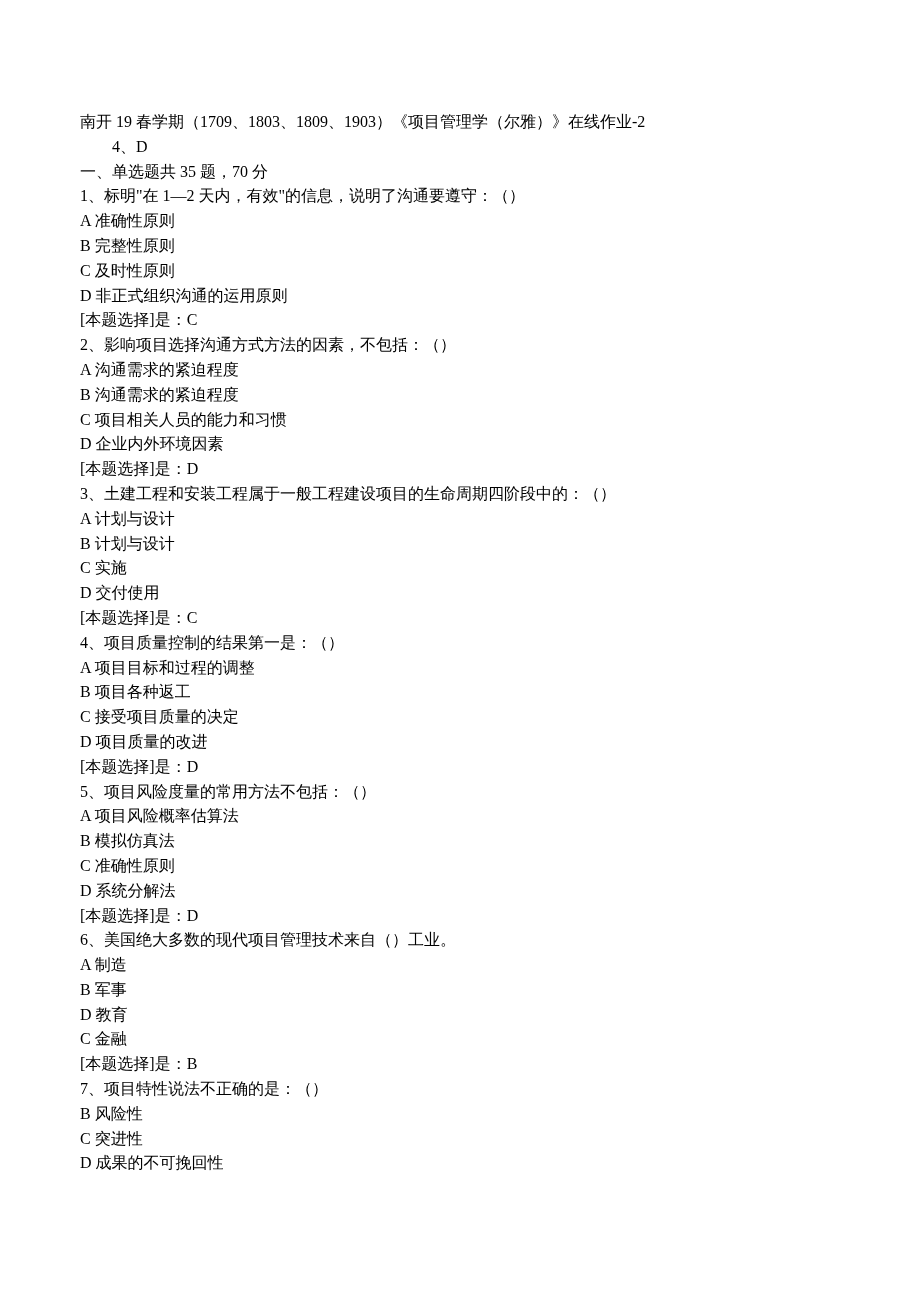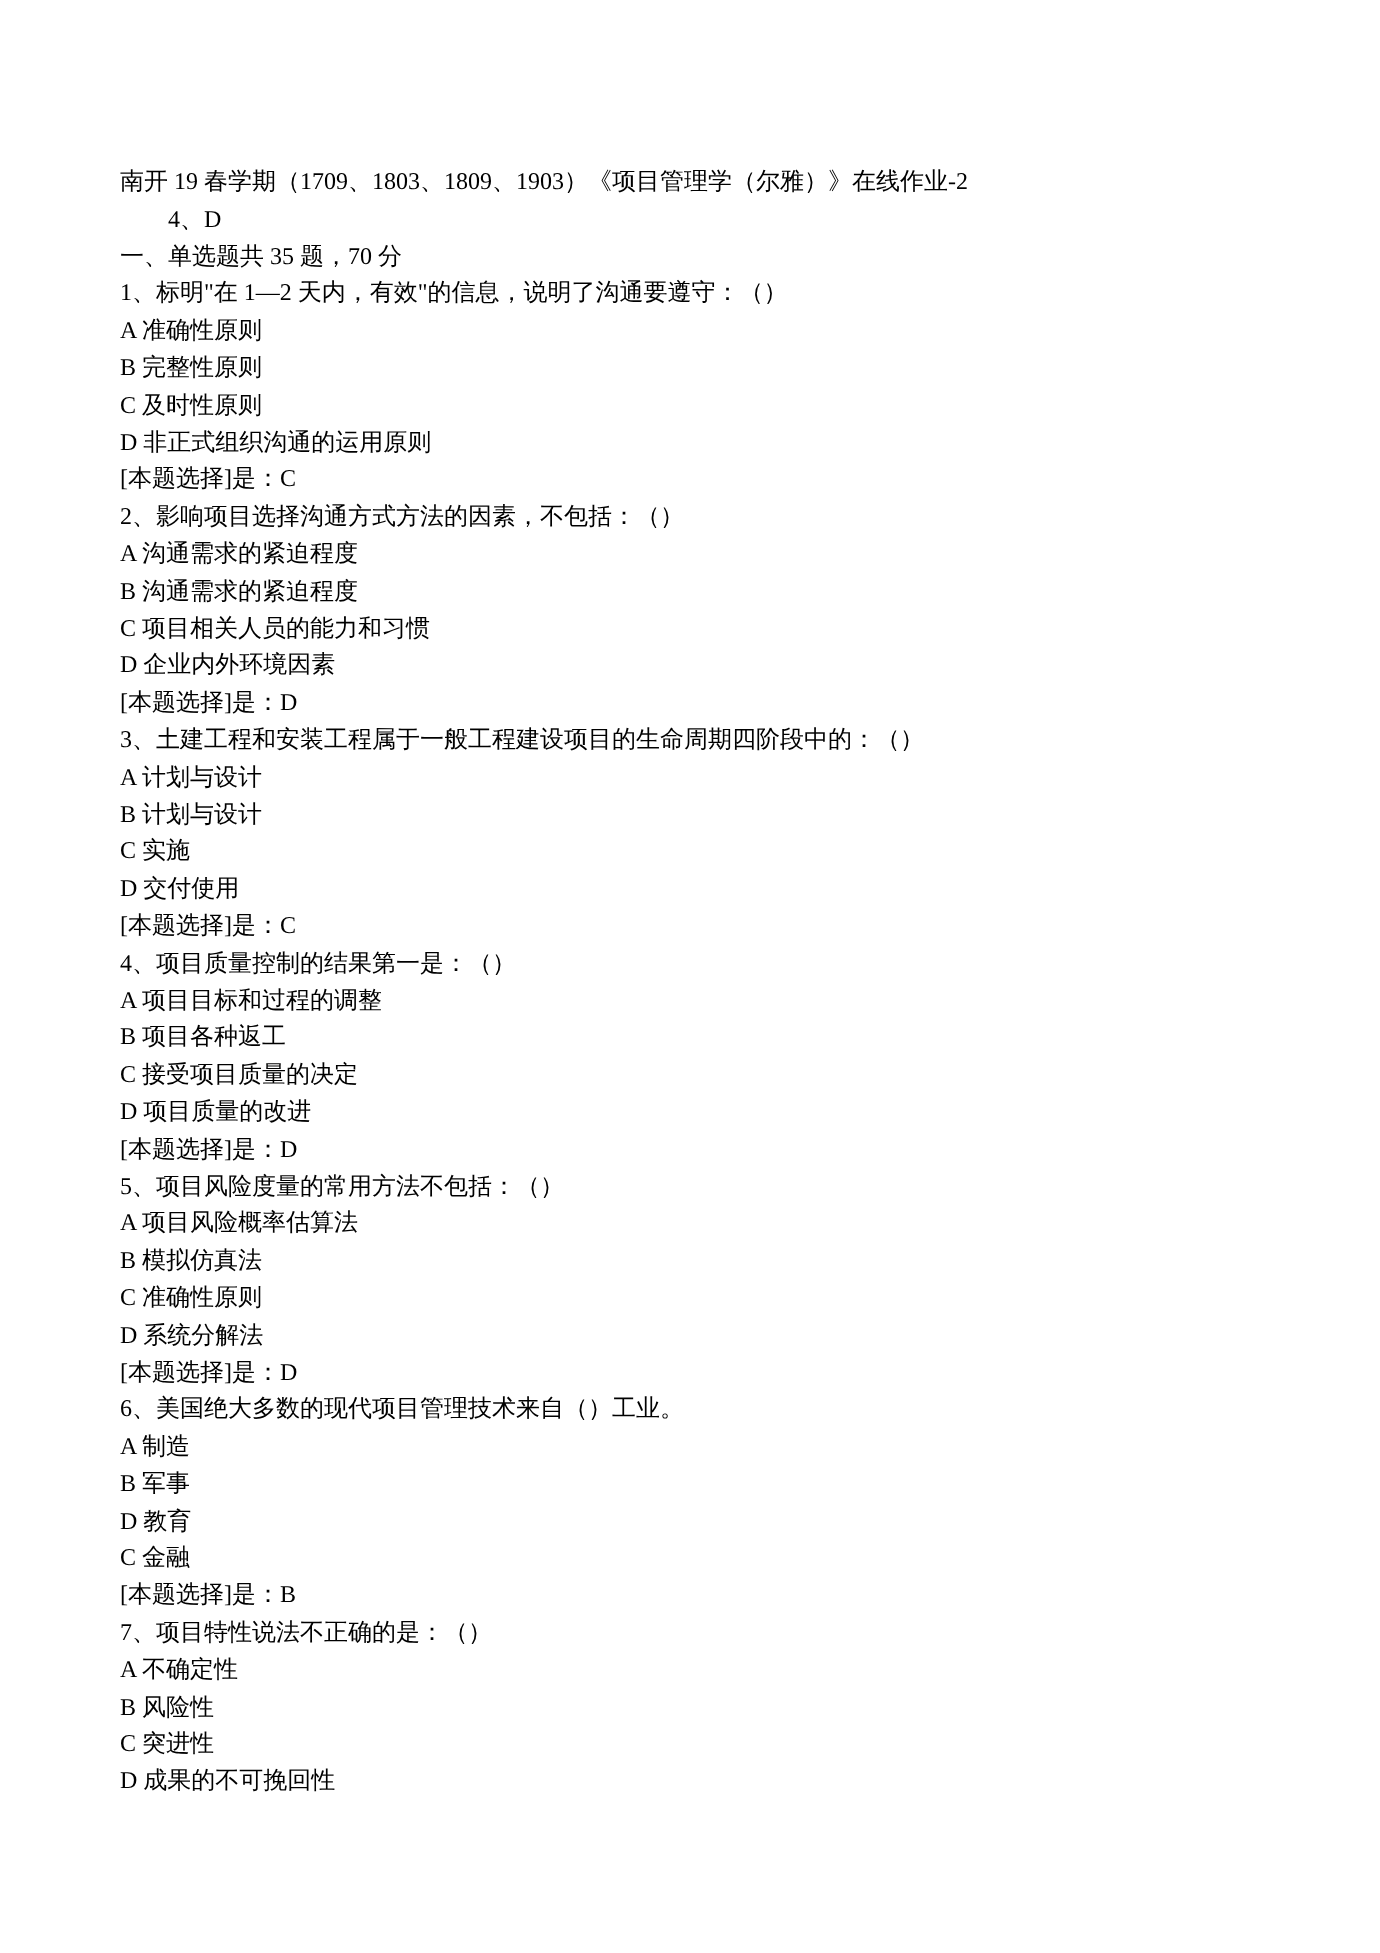--- a/index.html
+++ b/index.html
@@ -69,18 +69,17 @@
   <div class="line">[本题选择]是：D</div>
 
   <div class="line">6、美国绝大多数的现代项目管理技术来自（）工业。</div>
   <div class="line">A 制造</div>
   <div class="line">B 军事</div>
   <div class="line">D 教育</div>
   <div class="line">C 金融</div>
   <div class="line">[本题选择]是：B</div>
 
   <div class="line">7、项目特性说法不正确的是：（）</div>
-  <div class="line">A 不确定性</div>
   <div class="line">B 风险性</div>
   <div class="line">C 突进性</div>
   <div class="line">D 成果的不可挽回性</div>
 
 </div>
 
 </body></html>

